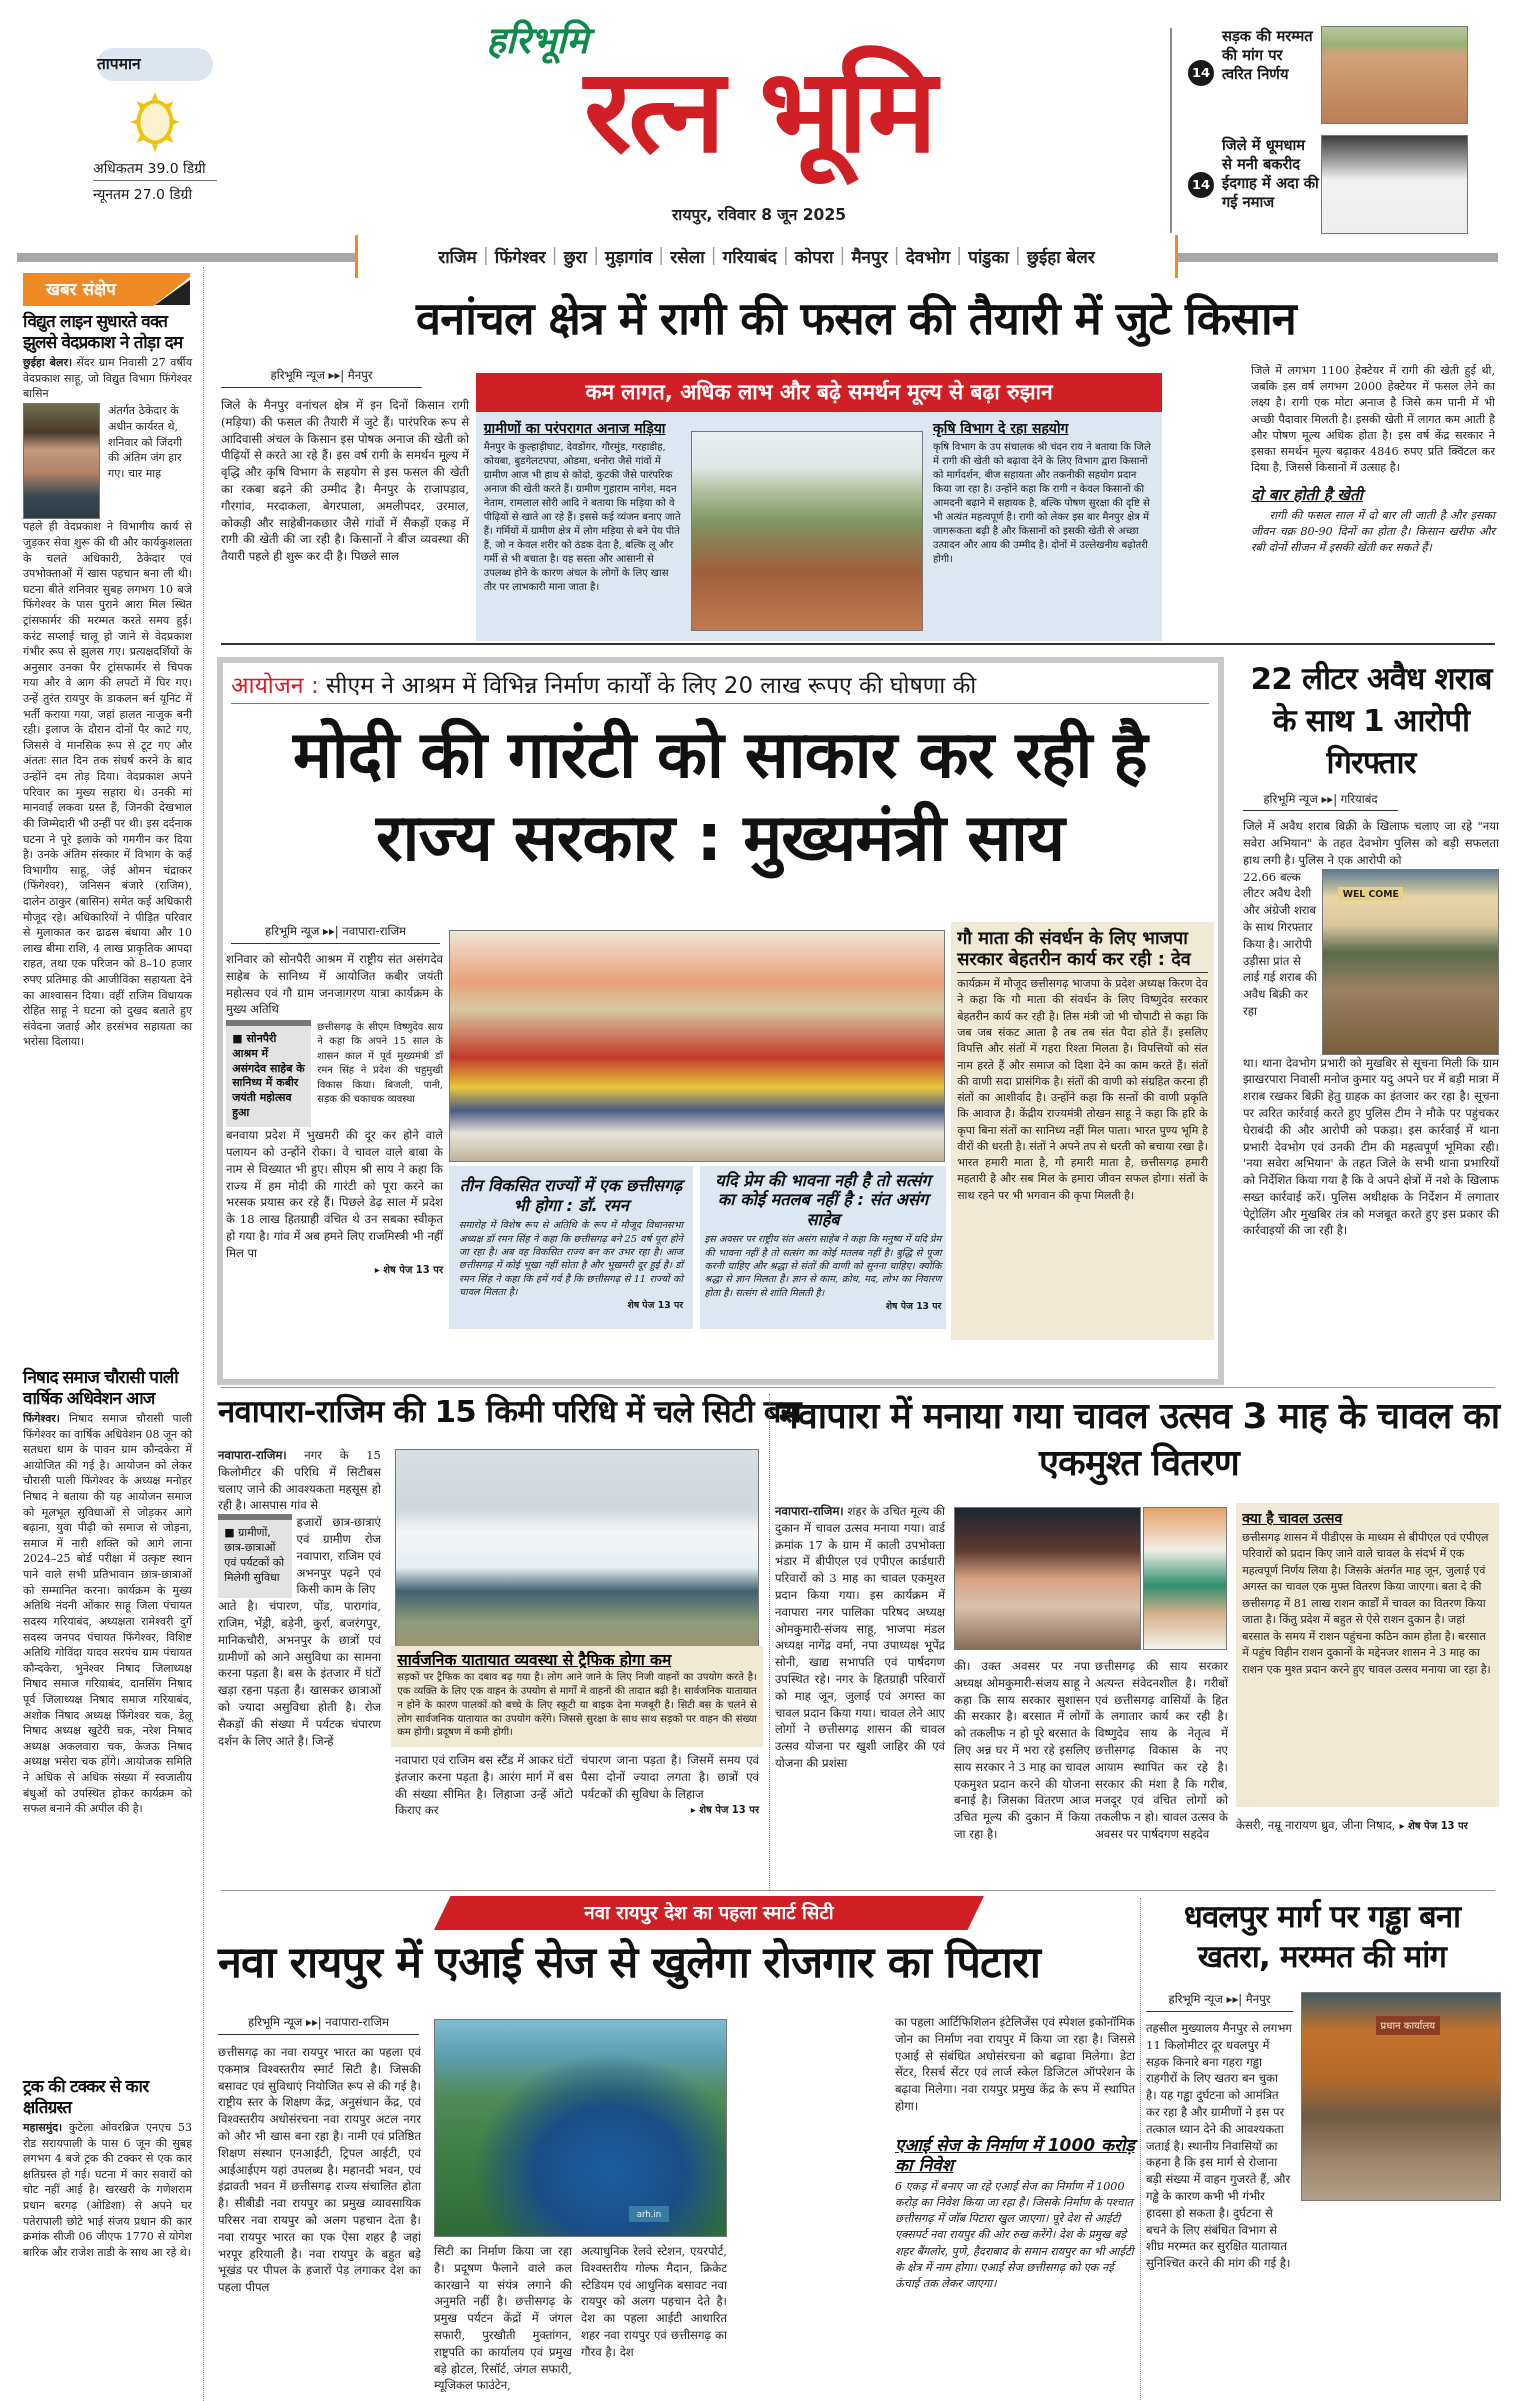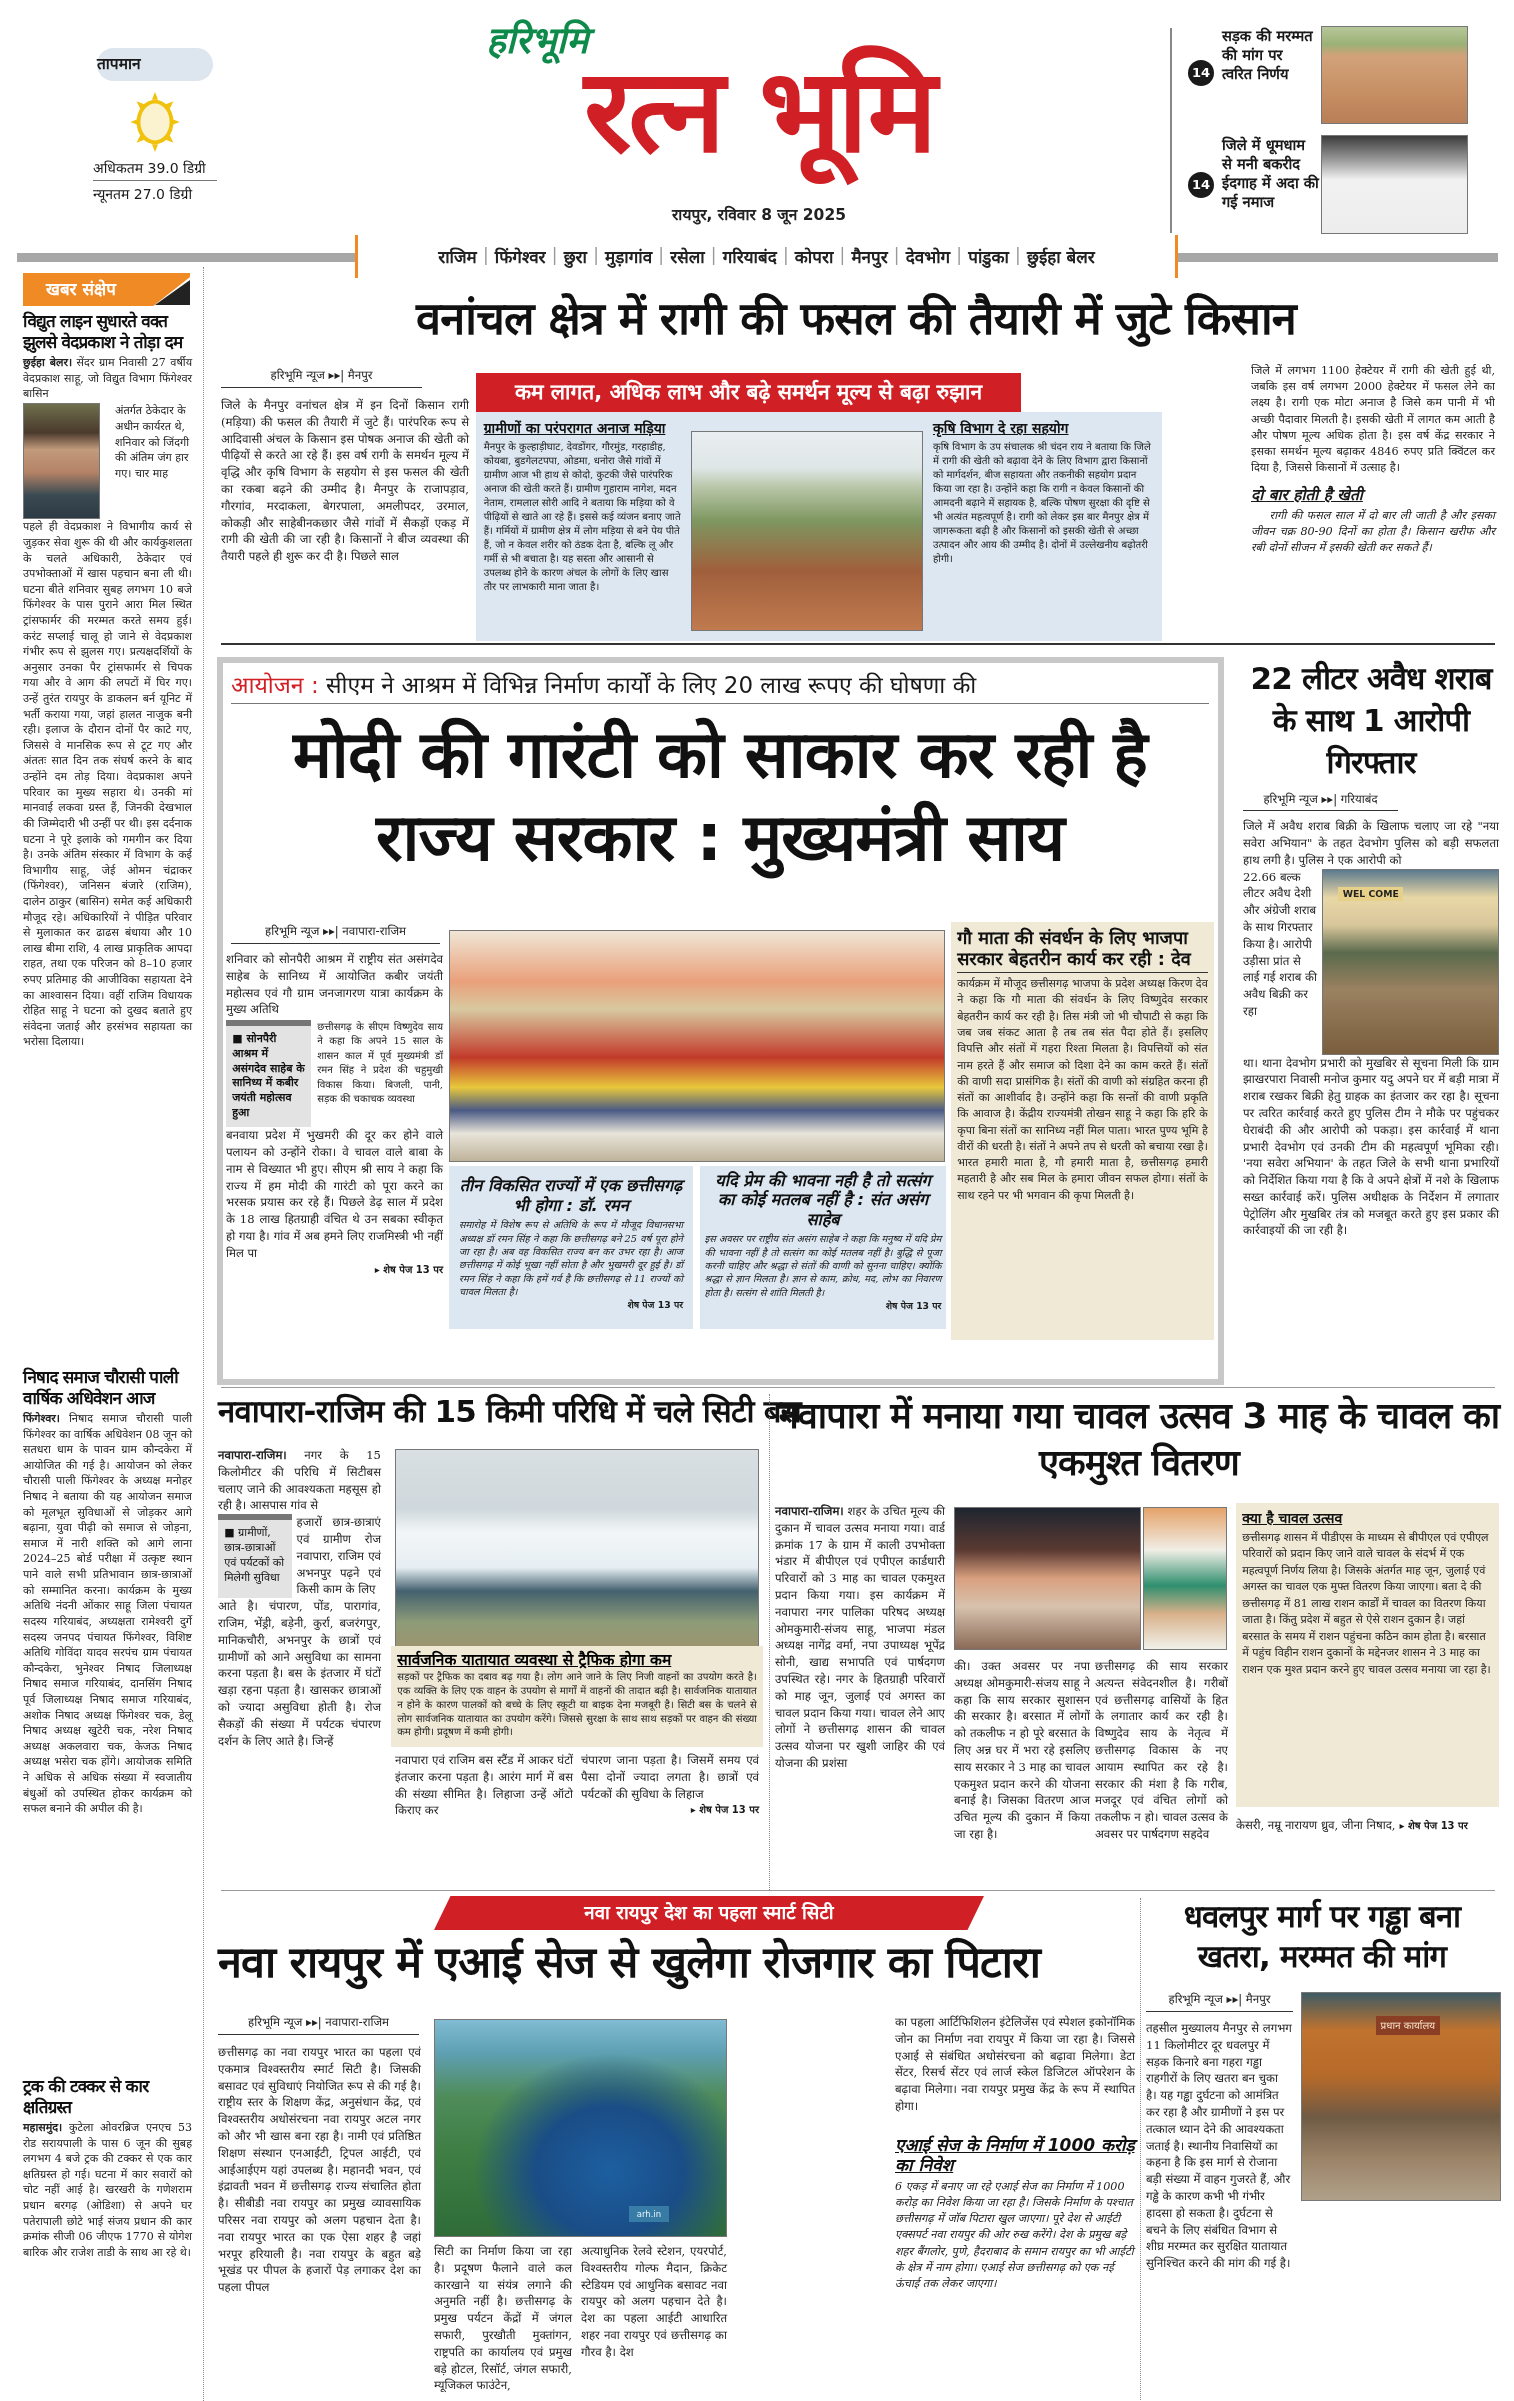--- a/index.html
+++ b/index.html
@@ -95,42 +95,42 @@
   <span>खबर संक्षेप</span>
 </div>
 <div class="abs" style="left:155px;top:280px;width:35px;height:25px;background:#222;clip-path:polygon(100% 0,100% 100%,0 100%)"></div>
 
 <div class="abs" style="left:23px;top:311px;width:169px">
   <div class="hl" style="font-size:17px;line-height:1.25">विद्युत लाइन सुधारते वक्त झुलसे वेदप्रकाश ने तोड़ा दम</div>
   <div class="body small" style="margin-top:1.5px">
     <b>छुईहा बेलर।</b>
     <span>सेंदर ग्राम निवासी 27 वर्षीय वेदप्रकाश साहू, जो विद्युत विभाग फिंगेश्वर बासिन</span>
   </div>
-  <div style="display:flex;gap:15px;margin-top:1.5px">
+  <div style="display:flex;gap:8px;margin-top:1.5px">
     <div class="photo" style="position:relative;flex:0 0 77px;height:116px;background:linear-gradient(180deg,#6f6f4e 0%,#4a3a2c 25%,#c29a7c 40%,#b48366 60%,#3a4a52 80%,#2c3a44 100%)"></div>
     <div class="body small" style="text-align:left">अंतर्गत ठेकेदार के अधीन कार्यरत थे, शनिवार को जिंदगी की अंतिम जंग हार गए। चार माह</div>
   </div>
   <div class="body small">पहले ही वेदप्रकाश ने विभागीय कार्य से जुड़कर सेवा शुरू की थी और कार्यकुशलता के चलते अधिकारी, ठेकेदार एवं उपभोक्ताओं में खास पहचान बना ली थी। घटना बीते शनिवार सुबह लगभग 10 बजे फिंगेश्वर के पास पुराने आरा मिल स्थित ट्रांसफार्मर की मरम्मत करते समय हुई। करंट सप्लाई चालू हो जाने से वेदप्रकाश गंभीर रूप से झुलस गए। प्रत्यक्षदर्शियों के अनुसार उनका पैर ट्रांसफार्मर से चिपक गया और वे आग की लपटों में घिर गए। उन्हें तुरंत रायपुर के डाकलन बर्न यूनिट में भर्ती कराया गया, जहां हालत नाजुक बनी रही। इलाज के दौरान दोनों पैर काटे गए, जिससे वे मानसिक रूप से टूट गए और अंततः सात दिन तक संघर्ष करने के बाद उन्होंने दम तोड़ दिया। वेदप्रकाश अपने परिवार का मुख्य सहारा थे। उनकी मां मानवाई लकवा ग्रस्त हैं, जिनकी देखभाल की जिम्मेदारी भी उन्हीं पर थी। इस दर्दनाक घटना ने पूरे इलाके को गमगीन कर दिया है। उनके अंतिम संस्कार में विभाग के कई विभागीय साहू, जेई ओमन चंद्राकर (फिंगेश्वर), जनिसन बंजारे (राजिम), दालेन ठाकुर (बासिन) समेत कई अधिकारी मौजूद रहे। अधिकारियों ने पीड़ित परिवार से मुलाकात कर ढाढस बंधाया और 10 लाख बीमा राशि, 4 लाख प्राकृतिक आपदा राहत, तथा एक परिजन को 8–10 हजार रुपए प्रतिमाह की आजीविका सहायता देने का आश्वासन दिया। वहीं राजिम विधायक रोहित साहू ने घटना को दुखद बताते हुए संवेदना जताई और हरसंभव सहायता का भरोसा दिलाया।</div>
 </div>
 
 <div class="abs" style="left:23px;top:1367px;width:169px">
   <div class="hl" style="font-size:17px;line-height:1.25">निषाद समाज चौरासी पाली वार्षिक अधिवेशन आज</div>
   <div class="body small" style="margin-top:1.5px"><b>फिंगेश्वर।</b> <span>निषाद समाज चौरासी पाली फिंगेश्वर का वार्षिक अधिवेशन 08 जून को सतधरा धाम के पावन ग्राम कौन्दकेरा में आयोजित की गई है। आयोजन को लेकर चौरासी पाली फिंगेश्वर के अध्यक्ष मनोहर निषाद ने बताया की यह आयोजन समाज को मूलभूत सुविधाओं से जोड़कर आगे बढ़ाना, युवा पीढ़ी को समाज से जोड़ना, समाज में नारी शक्ति को आगे लाना 2024–25 बोर्ड परीक्षा में उत्कृष्ट स्थान पाने वाले सभी प्रतिभावान छात्र-छात्राओं को सम्मानित करना। कार्यक्रम के मुख्य अतिथि नंदनी ओंकार साहू जिला पंचायत सदस्य गरियाबंद, अध्यक्षता रामेश्वरी दुर्गे सदस्य जनपद पंचायत फिंगेश्वर, विशिष्ट अतिथि गोविंदा यादव सरपंच ग्राम पंचायत कौन्दकेरा, भुनेश्वर निषाद जिलाध्यक्ष निषाद समाज गरियाबंद, दानसिंग निषाद पूर्व जिलाध्यक्ष निषाद समाज गरियाबंद, अशोक निषाद अध्यक्ष फिंगेश्वर चक, डेलू निषाद अध्यक्ष खुटेरी चक, नरेश निषाद अध्यक्ष अकलवारा चक, केजऊ निषाद अध्यक्ष भसेरा चक होंगे। आयोजक समिति ने अधिक से अधिक संख्या में स्वजातीय बंधुओं को उपस्थित होकर कार्यक्रम को सफल बनाने की अपील की है।</span></div>
 </div>
 
 <div class="abs" style="left:23px;top:2076px;width:169px">
   <div class="hl" style="font-size:17px;line-height:1.25">ट्रक की टक्कर से कार क्षतिग्रस्त</div>
   <div class="body small" style="margin-top:1.5px"><b>महासमुंद।</b> <span>कुटेला ओवरब्रिज एनएच 53 रोड सरायपाली के पास 6 जून की सुबह लगभग 4 बजे ट्रक की टक्कर से एक कार क्षतिग्रस्त हो गई। घटना में कार सवारों को चोट नहीं आई है। खरखरी के गणेशराम प्रधान बरगढ़ (ओडिशा) से अपने घर पतेरापाली छोटे भाई संजय प्रधान की कार क्रमांक सीजी 06 जीएफ 1770 से योगेश बारिक और राजेश ताडी के साथ आ रहे थे।</span></div>
 </div>
 
 <div class="abs hl" style="left:221px;top:293px;width:1270px;font-size:45px;text-align:center">वनांचल क्षेत्र में रागी की फसल की तैयारी में जुटे किसान</div>
 <div class="abs byline" style="left:221px;top:367px;width:201px">हरिभूमि न्यूज ▸▸| मैनपुर</div>
 <div class="abs body" style="left:221px;top:397px;width:248px;font-size:11.6px">जिले के मैनपुर वनांचल क्षेत्र में इन दिनों किसान रागी (मड़िया) की फसल की तैयारी में जुटे हैं। पारंपरिक रूप से आदिवासी अंचल के किसान इस पोषक अनाज की खेती को पीढ़ियों से करते आ रहे हैं। इस वर्ष रागी के समर्थन मूल्य में वृद्धि और कृषि विभाग के सहयोग से इस फसल की खेती का रकबा बढ़ने की उम्मीद है। मैनपुर के राजापड़ाव, गौरगांव, मरदाकला, बेगरपाला, अमलीपदर, उरमाल, कोकड़ी और साहेबीनकछार जैसे गांवों में सैकड़ों एकड़ में रागी की खेती की जा रही है। किसानों ने बीज व्यवस्था की तैयारी पहले ही शुरू कर दी है। पिछले साल</div>
 
-<div class="abs" style="left:476px;top:373px;width:545px;height:39px;background:#d11f26;color:#fff;font-weight:bold;font-size:21px;text-align:center;line-height:39px">
+<div class="abs" style="left:476px;top:373px;width:686px;height:39px;background:#d11f26;color:#fff;font-weight:bold;font-size:21px;text-align:center;line-height:39px">
   <span>कम लागत, अधिक लाभ और बढ़े समर्थन मूल्य से बढ़ा रुझान</span>
 </div>
 <div class="abs box-blue" style="left:476px;top:412px;width:686px;height:229px">
   <div class="abs" style="left:7.7px;top:6.2px;width:198px">
     <div class="sub-ul" style="font-size:14px">ग्रामीणों का परंपरागत अनाज मड़िया</div>
     <div class="body" style="font-size:10px;line-height:1.4;margin-top:3.1px;text-align:left">मैनपुर के कुल्हाड़ीघाट, देवडोंगर, गौरमुंड, गरहाडीह, कोयबा, बुडगेलटपपा, ओडमा, धनोरा जैसे गांवों में ग्रामीण आज भी हाथ से कोदो, कुटकी जैसे पारंपरिक अनाज की खेती करते हैं। ग्रामीण गुहाराम नागेश, मदन नेताम, रामलाल सोरी आदि ने बताया कि मड़िया को वे पीढ़ियों से खाते आ रहे हैं। इससे कई व्यंजन बनाए जाते हैं। गर्मियों में ग्रामीण क्षेत्र में लोग मड़िया से बने पेय पीते हैं, जो न केवल शरीर को ठंडक देता है, बल्कि लू और गर्मी से भी बचाता है। यह सस्ता और आसानी से उपलब्ध होने के कारण अंचल के लोगों के लिए खास तौर पर लाभकारी माना जाता है।</div>
   </div>
   <div class="photo" style="left:215px;top:19.4px;width:232px;height:200px;background:linear-gradient(180deg,#e9eef0 0%,#dfe6e6 18%,#b8c6a8 28%,#7e9660 45%,#a05f3c 70%,#c07a4e 100%)"></div>
   <div class="abs" style="left:457px;top:6.2px;width:221px">
     <div class="sub-ul" style="font-size:14px">कृषि विभाग दे रहा सहयोग</div>

